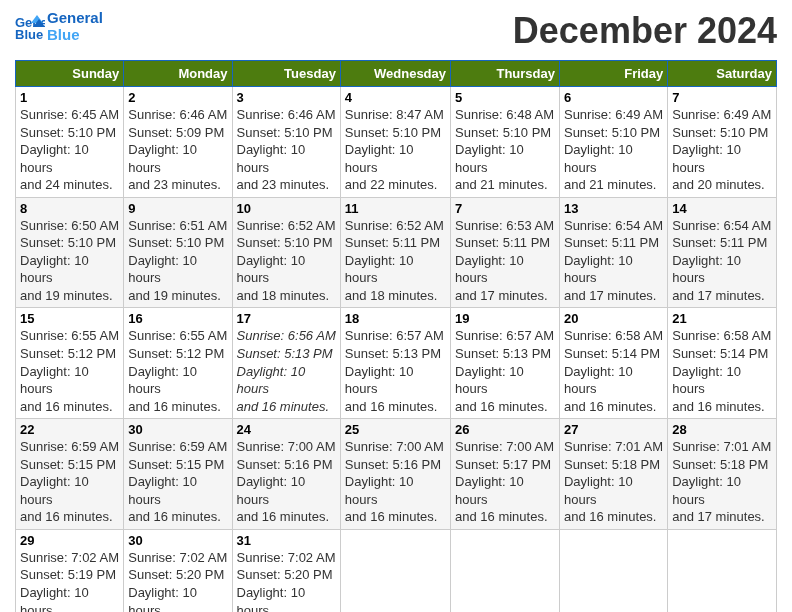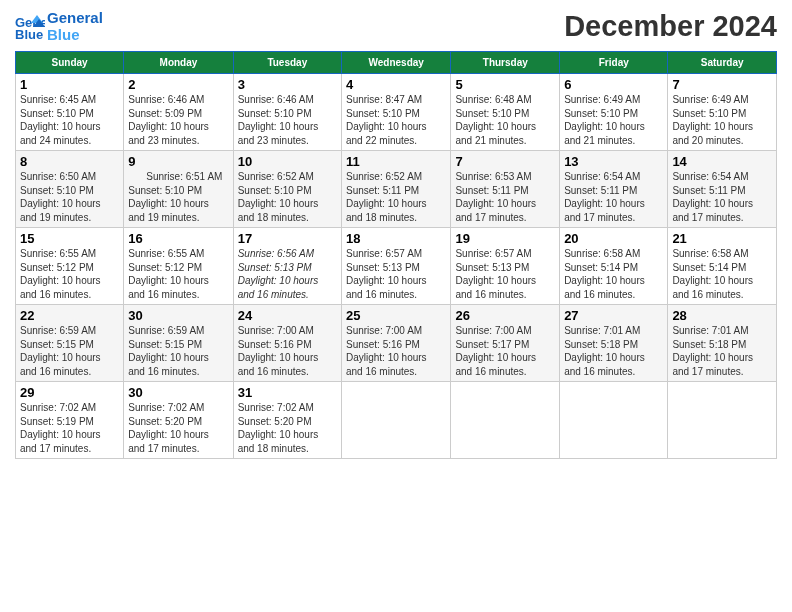--- a/index.html
+++ b/index.html
@@ -26,39 +26,39 @@
     }
     .logo-icon {
       width: 30px;
       height: 28px;
       margin-right: 2px;
     }
     .title-section {
       text-align: right;
     }
     .month-title {
-      font-size: 29px;
+      font-size: 36px;
       font-weight: bold;
       color: #333;
     }
     .location {
       font-size: 16px;
       color: #555;
     }
     table {
       width: 100%;
       border-collapse: collapse;
       font-size: 10.5px;
     }
     thead tr th {
-      background-color: #15803d;
+      background-color: #4d7c0f;
       color: #fff;
       padding: 5px 4px;
-      text-align: center;
-      font-size: 10px;
+      text-align: right;
+      font-size: 13px;
       font-weight: bold;
       border: 1px solid #1565c0;
     }
     tbody tr td {
       border: 1px solid #ccc;
       padding: 3px 4px;
       vertical-align: top;
       width: 113px;
       min-height: 75px;
       height: 75px;
@@ -69,21 +69,21 @@
     tbody tr:nth-child(even) td {
       background: #f5f5f5;
     }
     .day-num {
       font-size: 13px;
       font-weight: bold;
       display: block;
       margin-bottom: 1px;
     }
     .day-info {
-      font-size: 10px;
+      font-size: 13px;
       color: #333;
       line-height: 1.35;
     }
     td.empty {
       background: #f5f5f5;
     }
   </style>
 </head>
 <body>
 
@@ -149,21 +149,21 @@
           <td><span class="day-num">7</span><span class="day-info" style="white-space: pre-line;">Sunrise: 6:49 AM
 Sunset: 5:10 PM
 Daylight: 10 hours
 and 20 minutes.</span></td>
         </tr>
         <tr>
           <td><span class="day-num">8</span><span class="day-info" style="white-space: pre-line;">Sunrise: 6:50 AM
 Sunset: 5:10 PM
 Daylight: 10 hours
 and 19 minutes.</span></td>
-          <td><span class="day-num">9</span><span class="day-info" style="white-space: pre-line; margin-left: 18px;">Sunrise: 6:51 AM
+          <td><span class="day-num">9</span><span class="day-info" style="white-space: pre-line;">Sunrise: 6:51 AM
 Sunset: 5:10 PM
 Daylight: 10 hours
 and 19 minutes.</span></td>
           <td><span class="day-num">10</span><span class="day-info" style="white-space: pre-line;">Sunrise: 6:52 AM
 Sunset: 5:10 PM
 Daylight: 10 hours
 and 18 minutes.</span></td>
           <td><span class="day-num">11</span><span class="day-info" style="white-space: pre-line;">Sunrise: 6:52 AM
 Sunset: 5:11 PM
 Daylight: 10 hours

